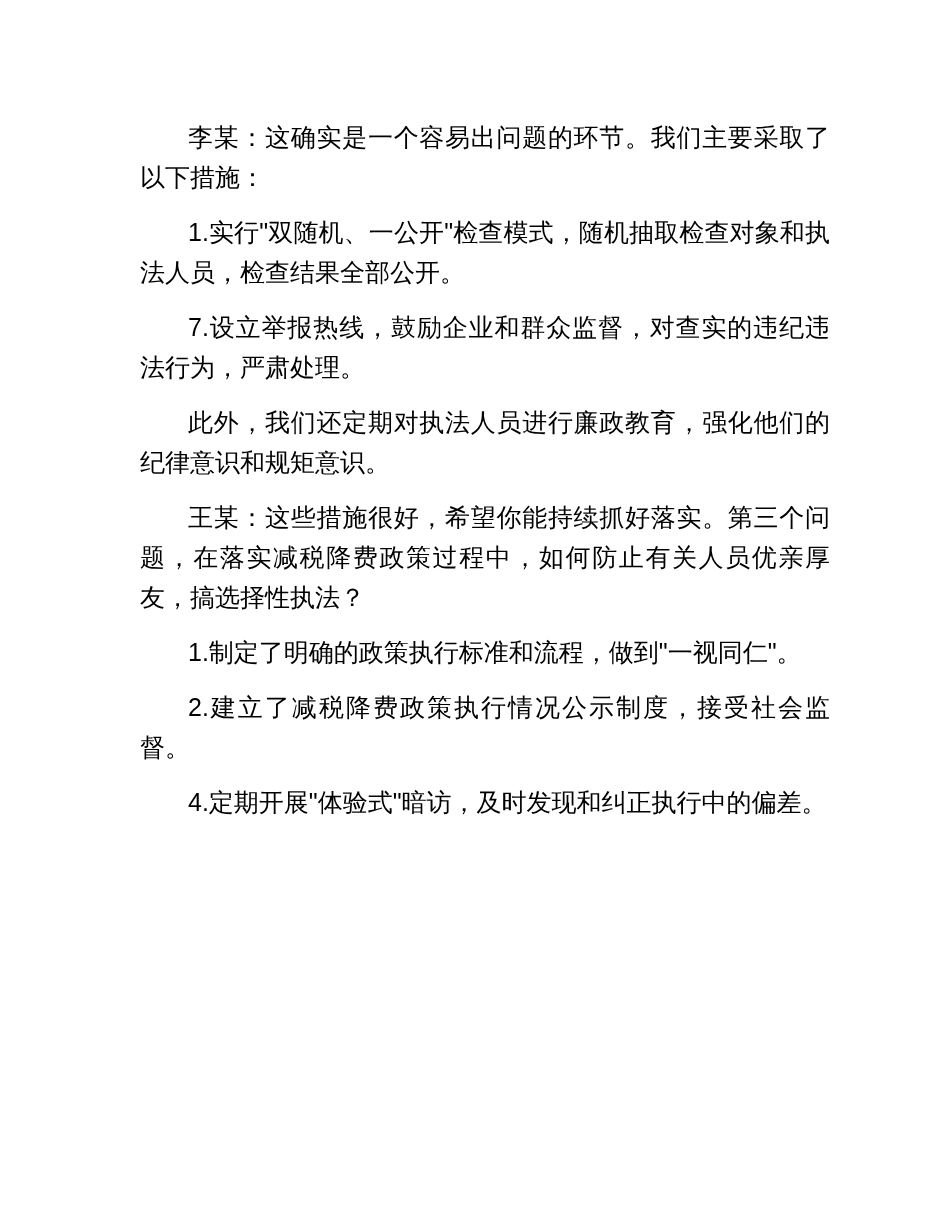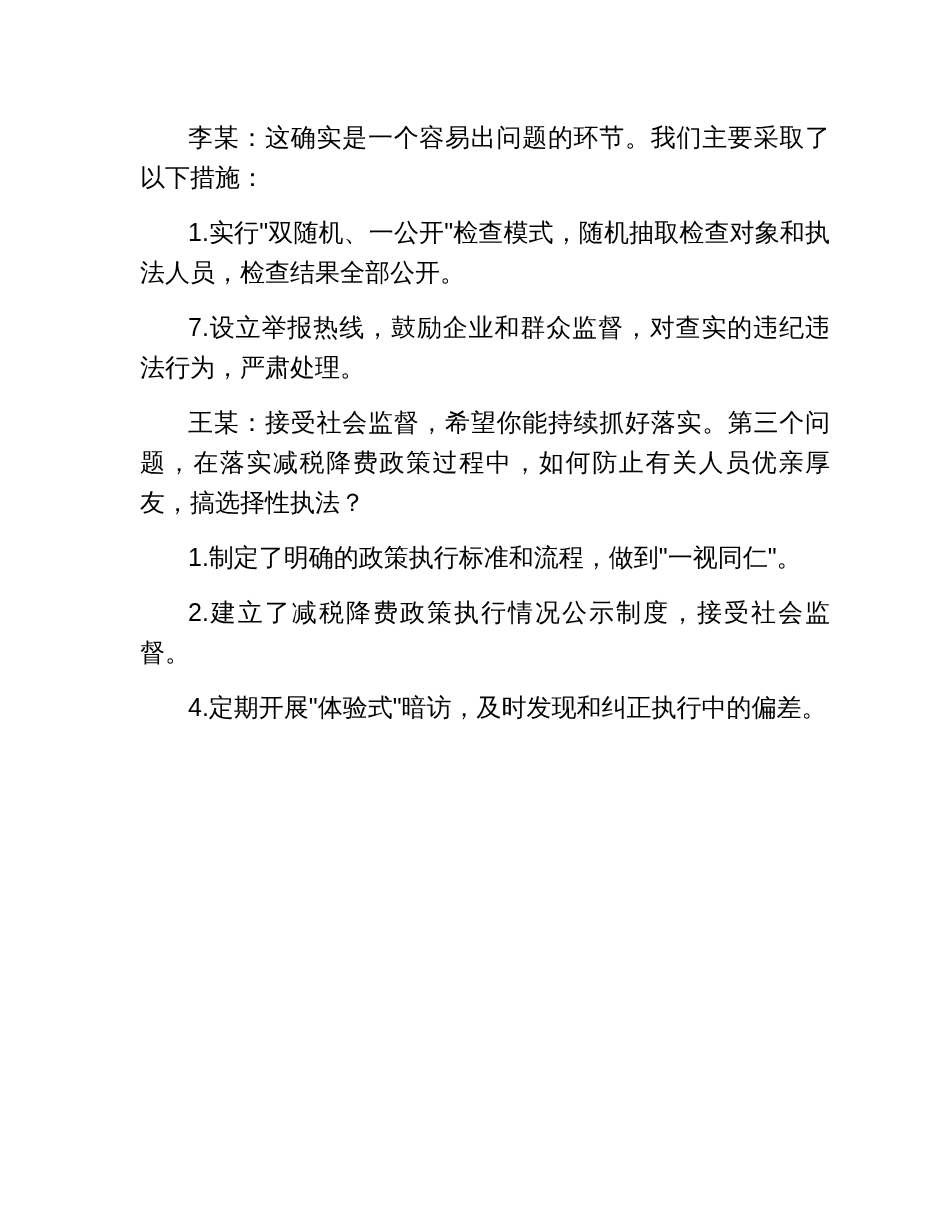--- a/index.html
+++ b/index.html
@@ -33,18 +33,19 @@
   }
 </style>
 </head>
 <body>
 
 <div class="page">
   <div class="doc-body">
     <p>李某：这确实是一个容易出问题的环节。我们主要采取了以下措施：</p>
     <p>1.实行"双随机、一公开"检查模式，随机抽取检查对象和执法人员，检查结果全部公开。</p>
     <p>7.设立举报热线，鼓励企业和群众监督，对查实的违纪违法行为，严肃处理。</p>
-    <p>王某：接受社会监督，希望你能持续抓好落实。第三个问题，在落实减税降费政策过程中，如何防止有关人员优亲厚友，搞选择性执法？</p>
+    <p>此外，我们还定期对执法人员进行廉政教育，强化他们的纪律意识和规矩意识。</p>
+    <p>王某：这些措施很好，希望你能持续抓好落实。第三个问题，在落实减税降费政策过程中，如何防止有关人员优亲厚友，搞选择性执法？</p>
     <p>1.制定了明确的政策执行标准和流程，做到"一视同仁"。</p>
     <p>2.建立了减税降费政策执行情况公示制度，接受社会监督。</p>
     <p>4.定期开展"体验式"暗访，及时发现和纠正执行中的偏差。</p>
   </div>
 </div>
 
 </body></html>

